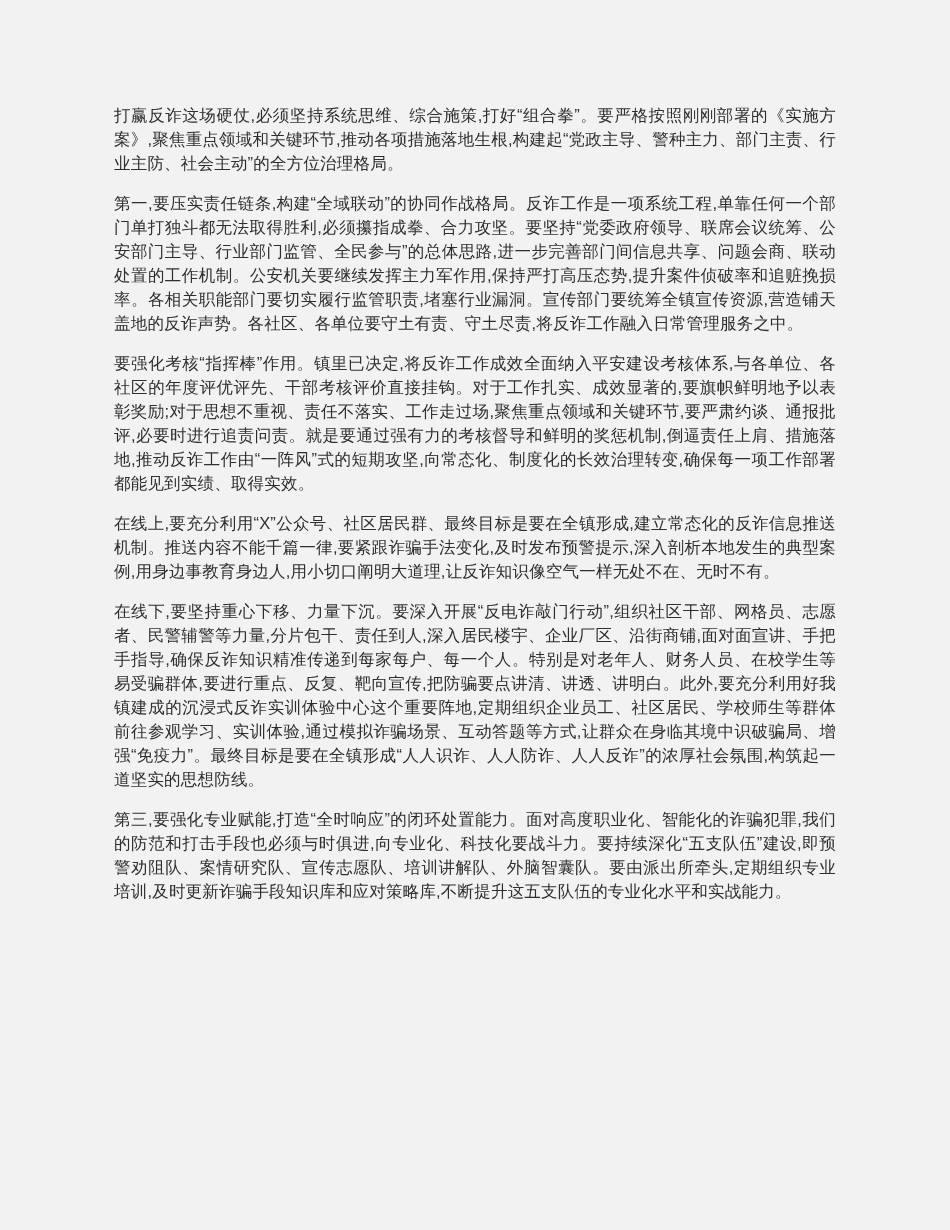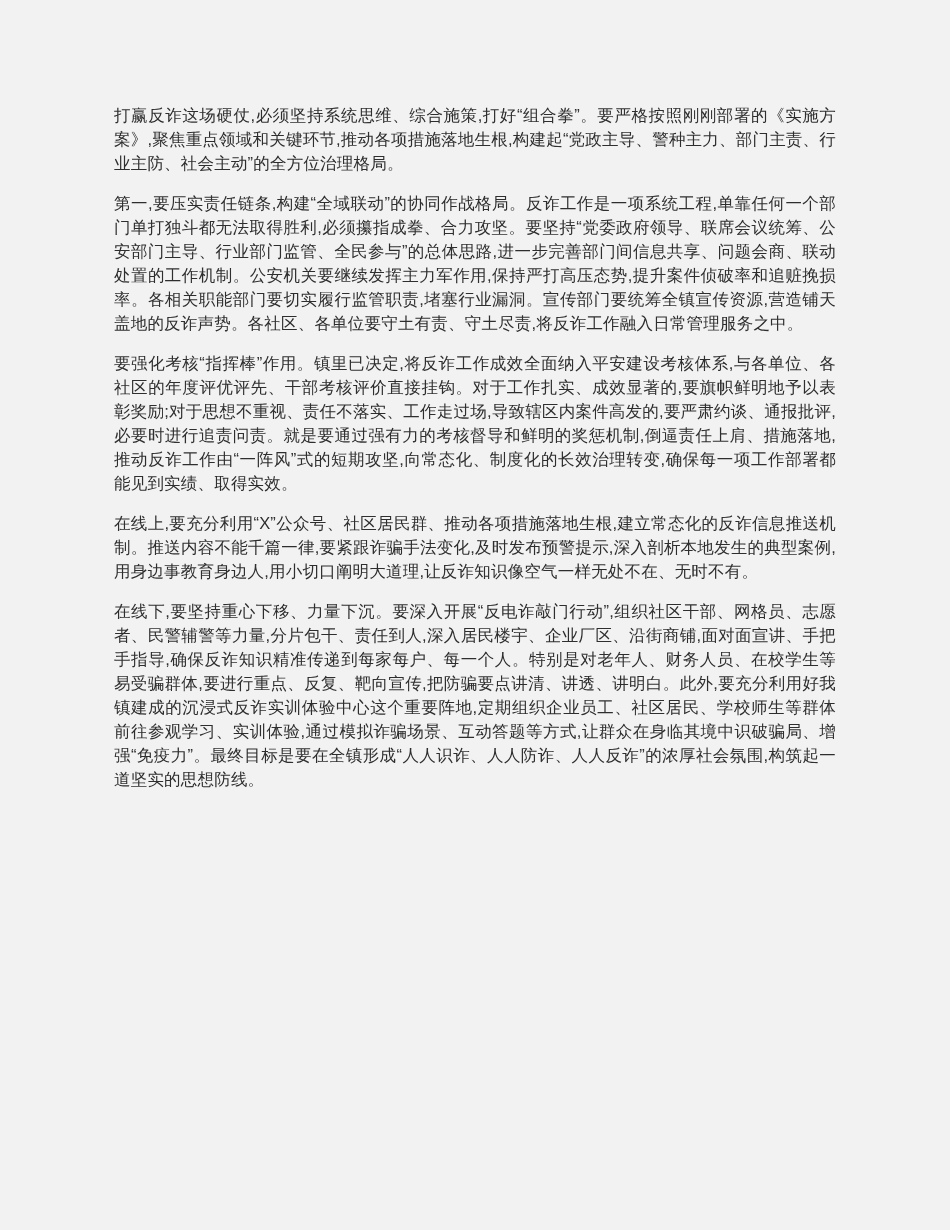--- a/index.html
+++ b/index.html
@@ -28,17 +28,18 @@
     word-break: break-all;
   }
 </style>
 </head>
 <body>
 
 <div class="page">
   <div class="doc">
     <p>打赢反诈这场硬仗,必须坚持系统思维、综合施策,打好“组合拳”。要严格按照刚刚部署的《实施方案》,聚焦重点领域和关键环节,推动各项措施落地生根,构建起“党政主导、警种主力、部门主责、行业主防、社会主动”的全方位治理格局。</p>
     <p>第一,要压实责任链条,构建“全域联动”的协同作战格局。反诈工作是一项系统工程,单靠任何一个部门单打独斗都无法取得胜利,必须攥指成拳、合力攻坚。要坚持“党委政府领导、联席会议统筹、公安部门主导、行业部门监管、全民参与”的总体思路,进一步完善部门间信息共享、问题会商、联动处置的工作机制。公安机关要继续发挥主力军作用,保持严打高压态势,提升案件侦破率和追赃挽损率。各相关职能部门要切实履行监管职责,堵塞行业漏洞。宣传部门要统筹全镇宣传资源,营造铺天盖地的反诈声势。各社区、各单位要守土有责、守土尽责,将反诈工作融入日常管理服务之中。</p>
-    <p>要强化考核“指挥棒”作用。镇里已决定,将反诈工作成效全面纳入平安建设考核体系,与各单位、各社区的年度评优评先、干部考核评价直接挂钩。对于工作扎实、成效显著的,要旗帜鲜明地予以表彰奖励;对于思想不重视、责任不落实、工作走过场,导致辖区内案件高发的,要严肃约谈、通报批评,必要时进行追责问责。就是要通过强有力的考核督导和鲜明的奖惩机制,倒逼责任上肩、措施落地,推动反诈工作由“一阵风”式的短期攻坚,向常态化、制度化的长效治理转变,确保每一项工作部署都能见到实绩、取得实效。</p>
-    <p>在线上,要充分利用“X”公众号、社区居民群、推动各项措施落地生根,建立常态化的反诈信息推送机制。推送内容不能千篇一律,要紧跟诈骗手法变化,及时发布预警提示,深入剖析本地发生的典型案例,用身边事教育身边人,用小切口阐明大道理,让反诈知识像空气一样无处不在、无时不有。</p>
+    <p>要强化考核“指挥棒”作用。镇里已决定,将反诈工作成效全面纳入平安建设考核体系,与各单位、各社区的年度评优评先、干部考核评价直接挂钩。对于工作扎实、成效显著的,要旗帜鲜明地予以表彰奖励;对于思想不重视、责任不落实、工作走过场,聚焦重点领域和关键环节,要严肃约谈、通报批评,必要时进行追责问责。就是要通过强有力的考核督导和鲜明的奖惩机制,倒逼责任上肩、措施落地,推动反诈工作由“一阵风”式的短期攻坚,向常态化、制度化的长效治理转变,确保每一项工作部署都能见到实绩、取得实效。</p>
+    <p>在线上,要充分利用“X”公众号、社区居民群、最终目标是要在全镇形成,建立常态化的反诈信息推送机制。推送内容不能千篇一律,要紧跟诈骗手法变化,及时发布预警提示,深入剖析本地发生的典型案例,用身边事教育身边人,用小切口阐明大道理,让反诈知识像空气一样无处不在、无时不有。</p>
     <p>在线下,要坚持重心下移、力量下沉。要深入开展“反电诈敲门行动”,组织社区干部、网格员、志愿者、民警辅警等力量,分片包干、责任到人,深入居民楼宇、企业厂区、沿街商铺,面对面宣讲、手把手指导,确保反诈知识精准传递到每家每户、每一个人。特别是对老年人、财务人员、在校学生等易受骗群体,要进行重点、反复、靶向宣传,把防骗要点讲清、讲透、讲明白。此外,要充分利用好我镇建成的沉浸式反诈实训体验中心这个重要阵地,定期组织企业员工、社区居民、学校师生等群体前往参观学习、实训体验,通过模拟诈骗场景、互动答题等方式,让群众在身临其境中识破骗局、增强“免疫力”。最终目标是要在全镇形成“人人识诈、人人防诈、人人反诈”的浓厚社会氛围,构筑起一道坚实的思想防线。</p>
+    <p>第三,要强化专业赋能,打造“全时响应”的闭环处置能力。面对高度职业化、智能化的诈骗犯罪,我们的防范和打击手段也必须与时俱进,向专业化、科技化要战斗力。要持续深化“五支队伍”建设,即预警劝阻队、案情研究队、宣传志愿队、培训讲解队、外脑智囊队。要由派出所牵头,定期组织专业培训,及时更新诈骗手段知识库和应对策略库,不断提升这五支队伍的专业化水平和实战能力。</p>
   </div>
 </div>
 
 </body></html>

